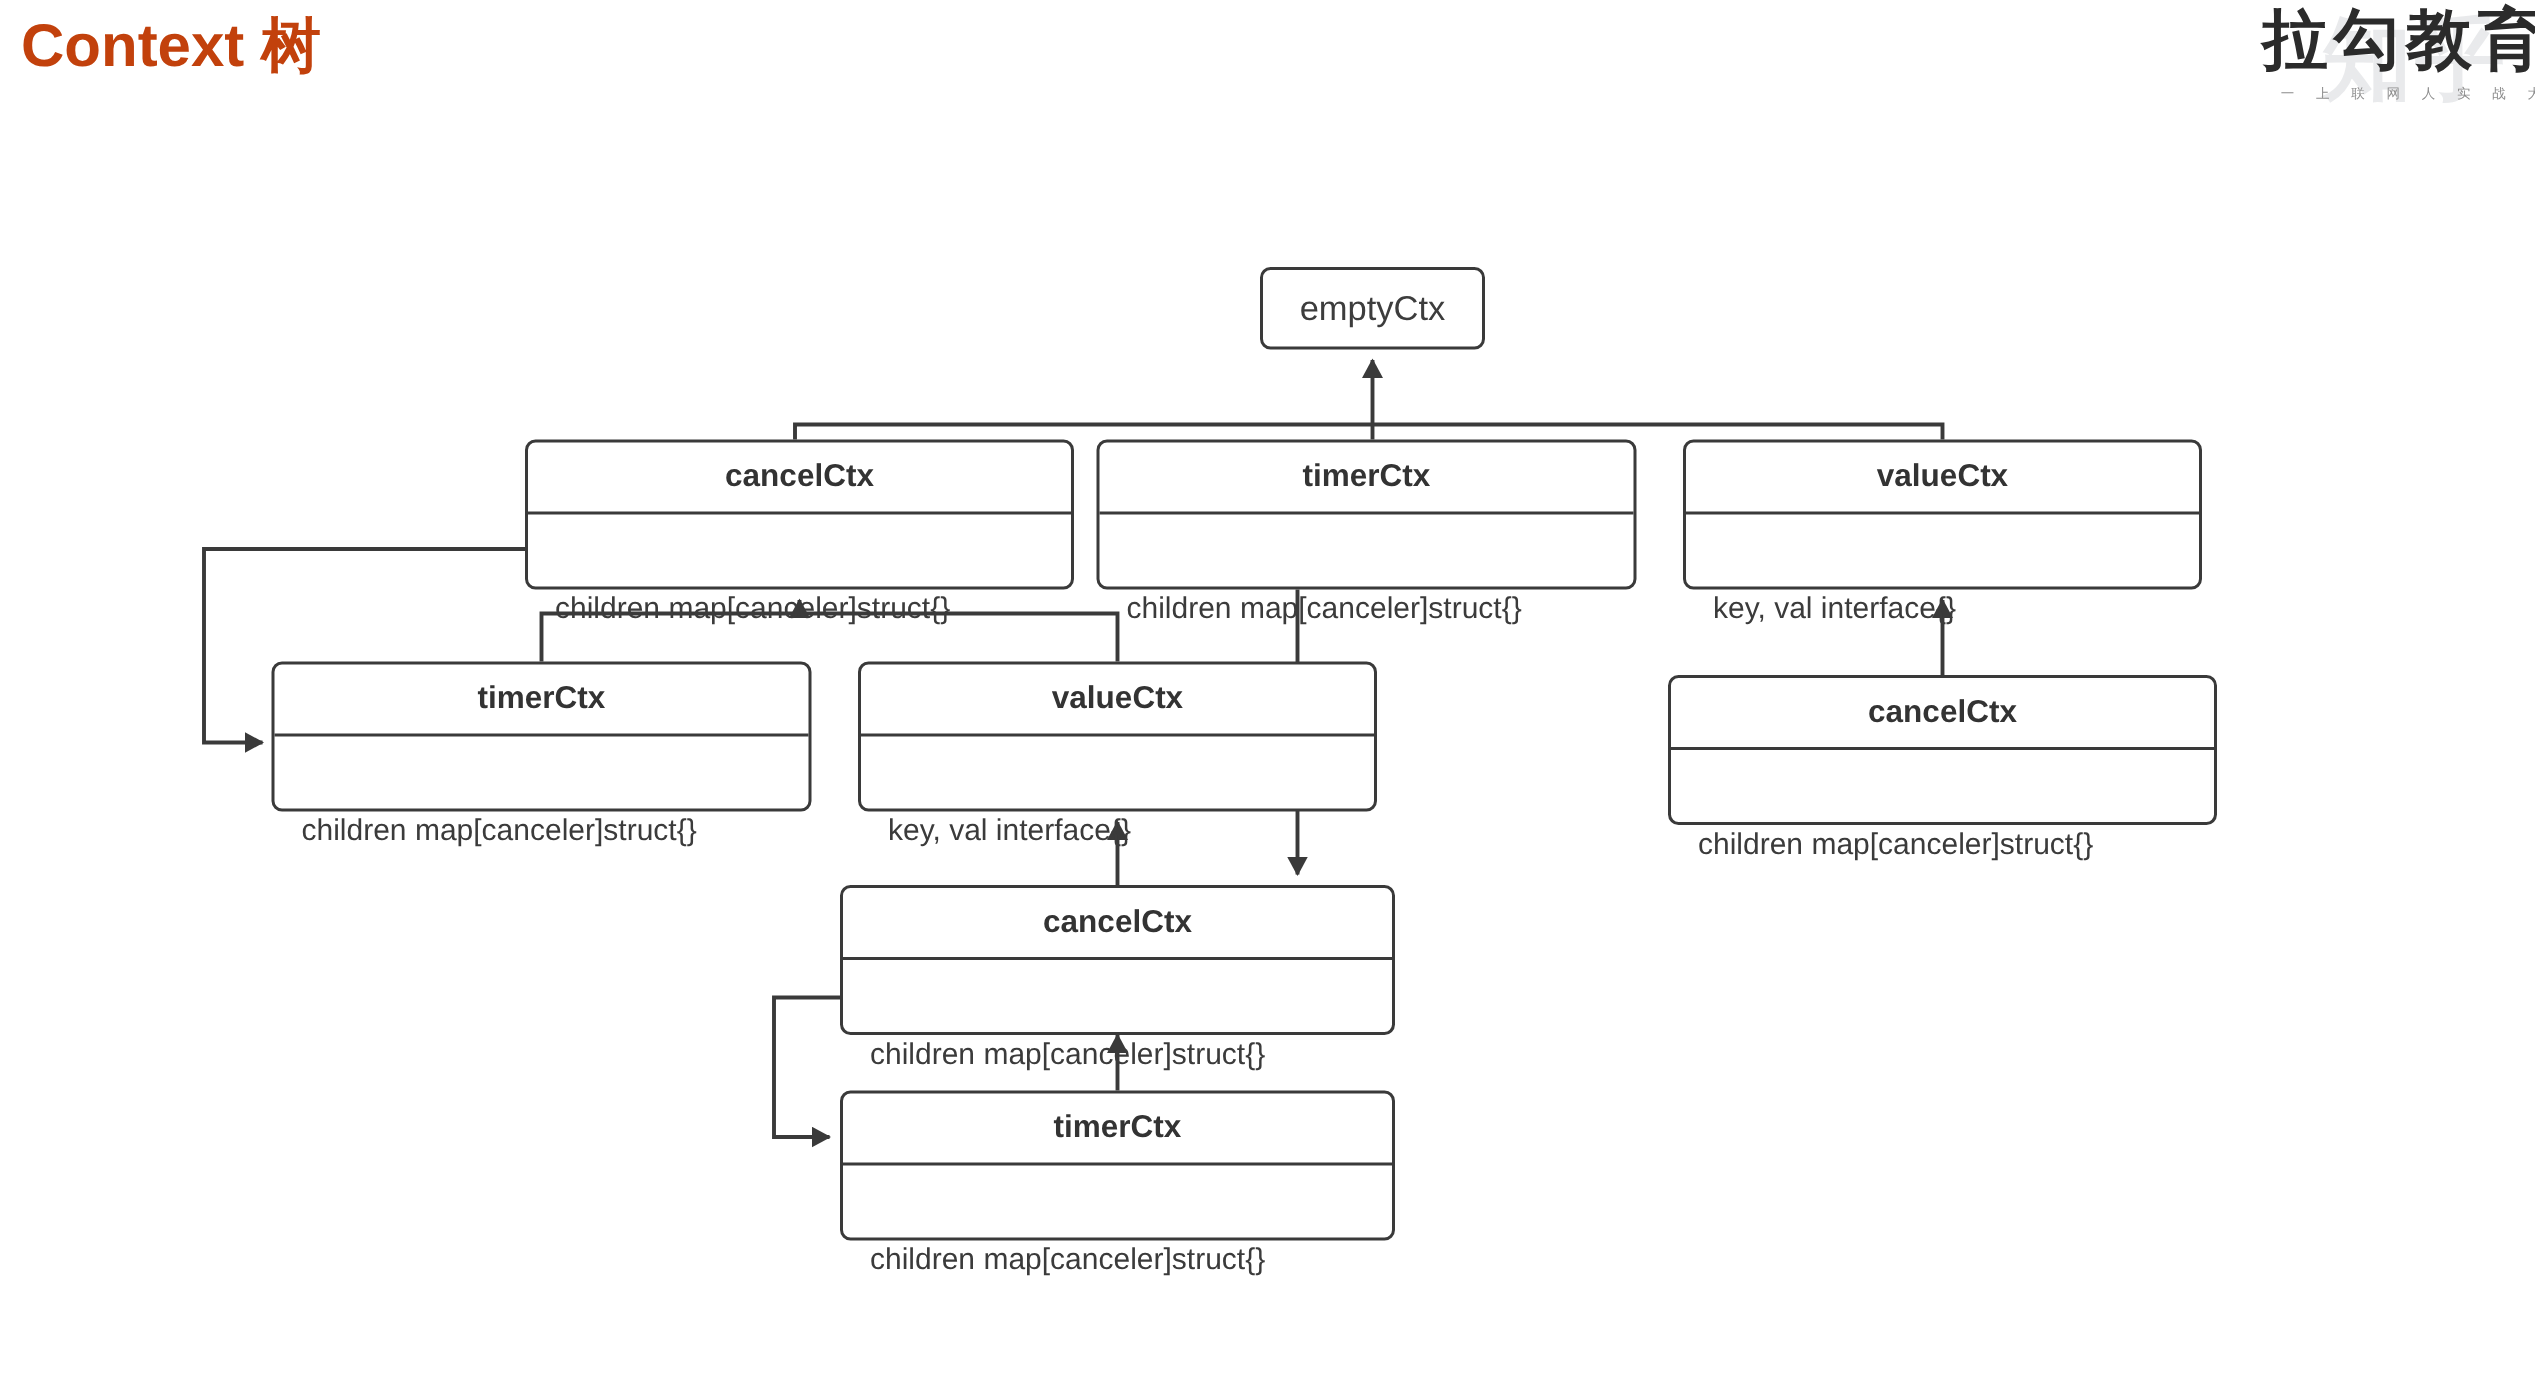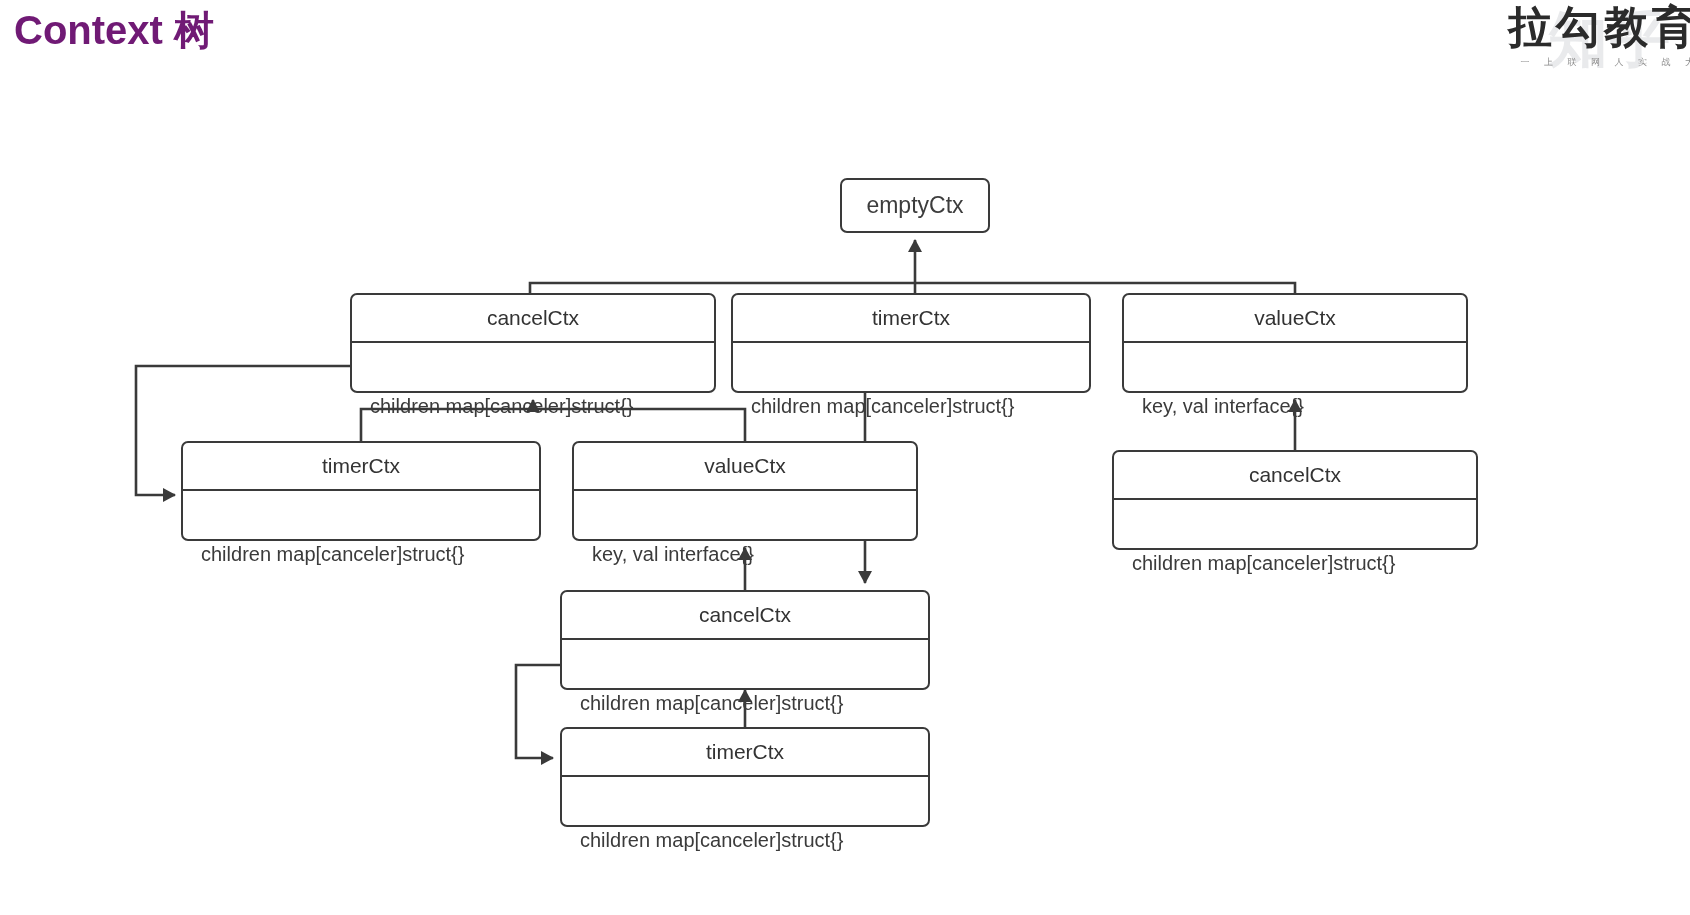--- a/index.html
+++ b/index.html
@@ -16,21 +16,21 @@
     background: #ffffff;
   }
 
   
   #page-title {
     position: absolute;
     left: 14px;
     top: 3px;
     font-size: 40px;
     font-weight: bold;
-    color: #701a75;
+    color: #c2410c;
     letter-spacing: 0px;
     white-space: nowrap;
   }
 
   
   #brand-logo {
     position: absolute;
     right: -10px;
     top: 4px;
     text-align: right;
@@ -84,21 +84,21 @@
     position: absolute;
     box-sizing: border-box;
     background: #ffffff;
     border: 2.5px solid #3a3a3a;
     border-radius: 7px;
     z-index: 5;
   }
   .node .node-title {
     box-sizing: border-box;
     text-align: center;
-    font-weight: normal;
+    font-weight: bold;
     font-size: 21px;
     color: #333333;
     display: flex;
     align-items: center;
     justify-content: center;
   }
   .node.split .node-title {
     height: 48px;
     border-bottom: 2.5px solid #3a3a3a;
   }

